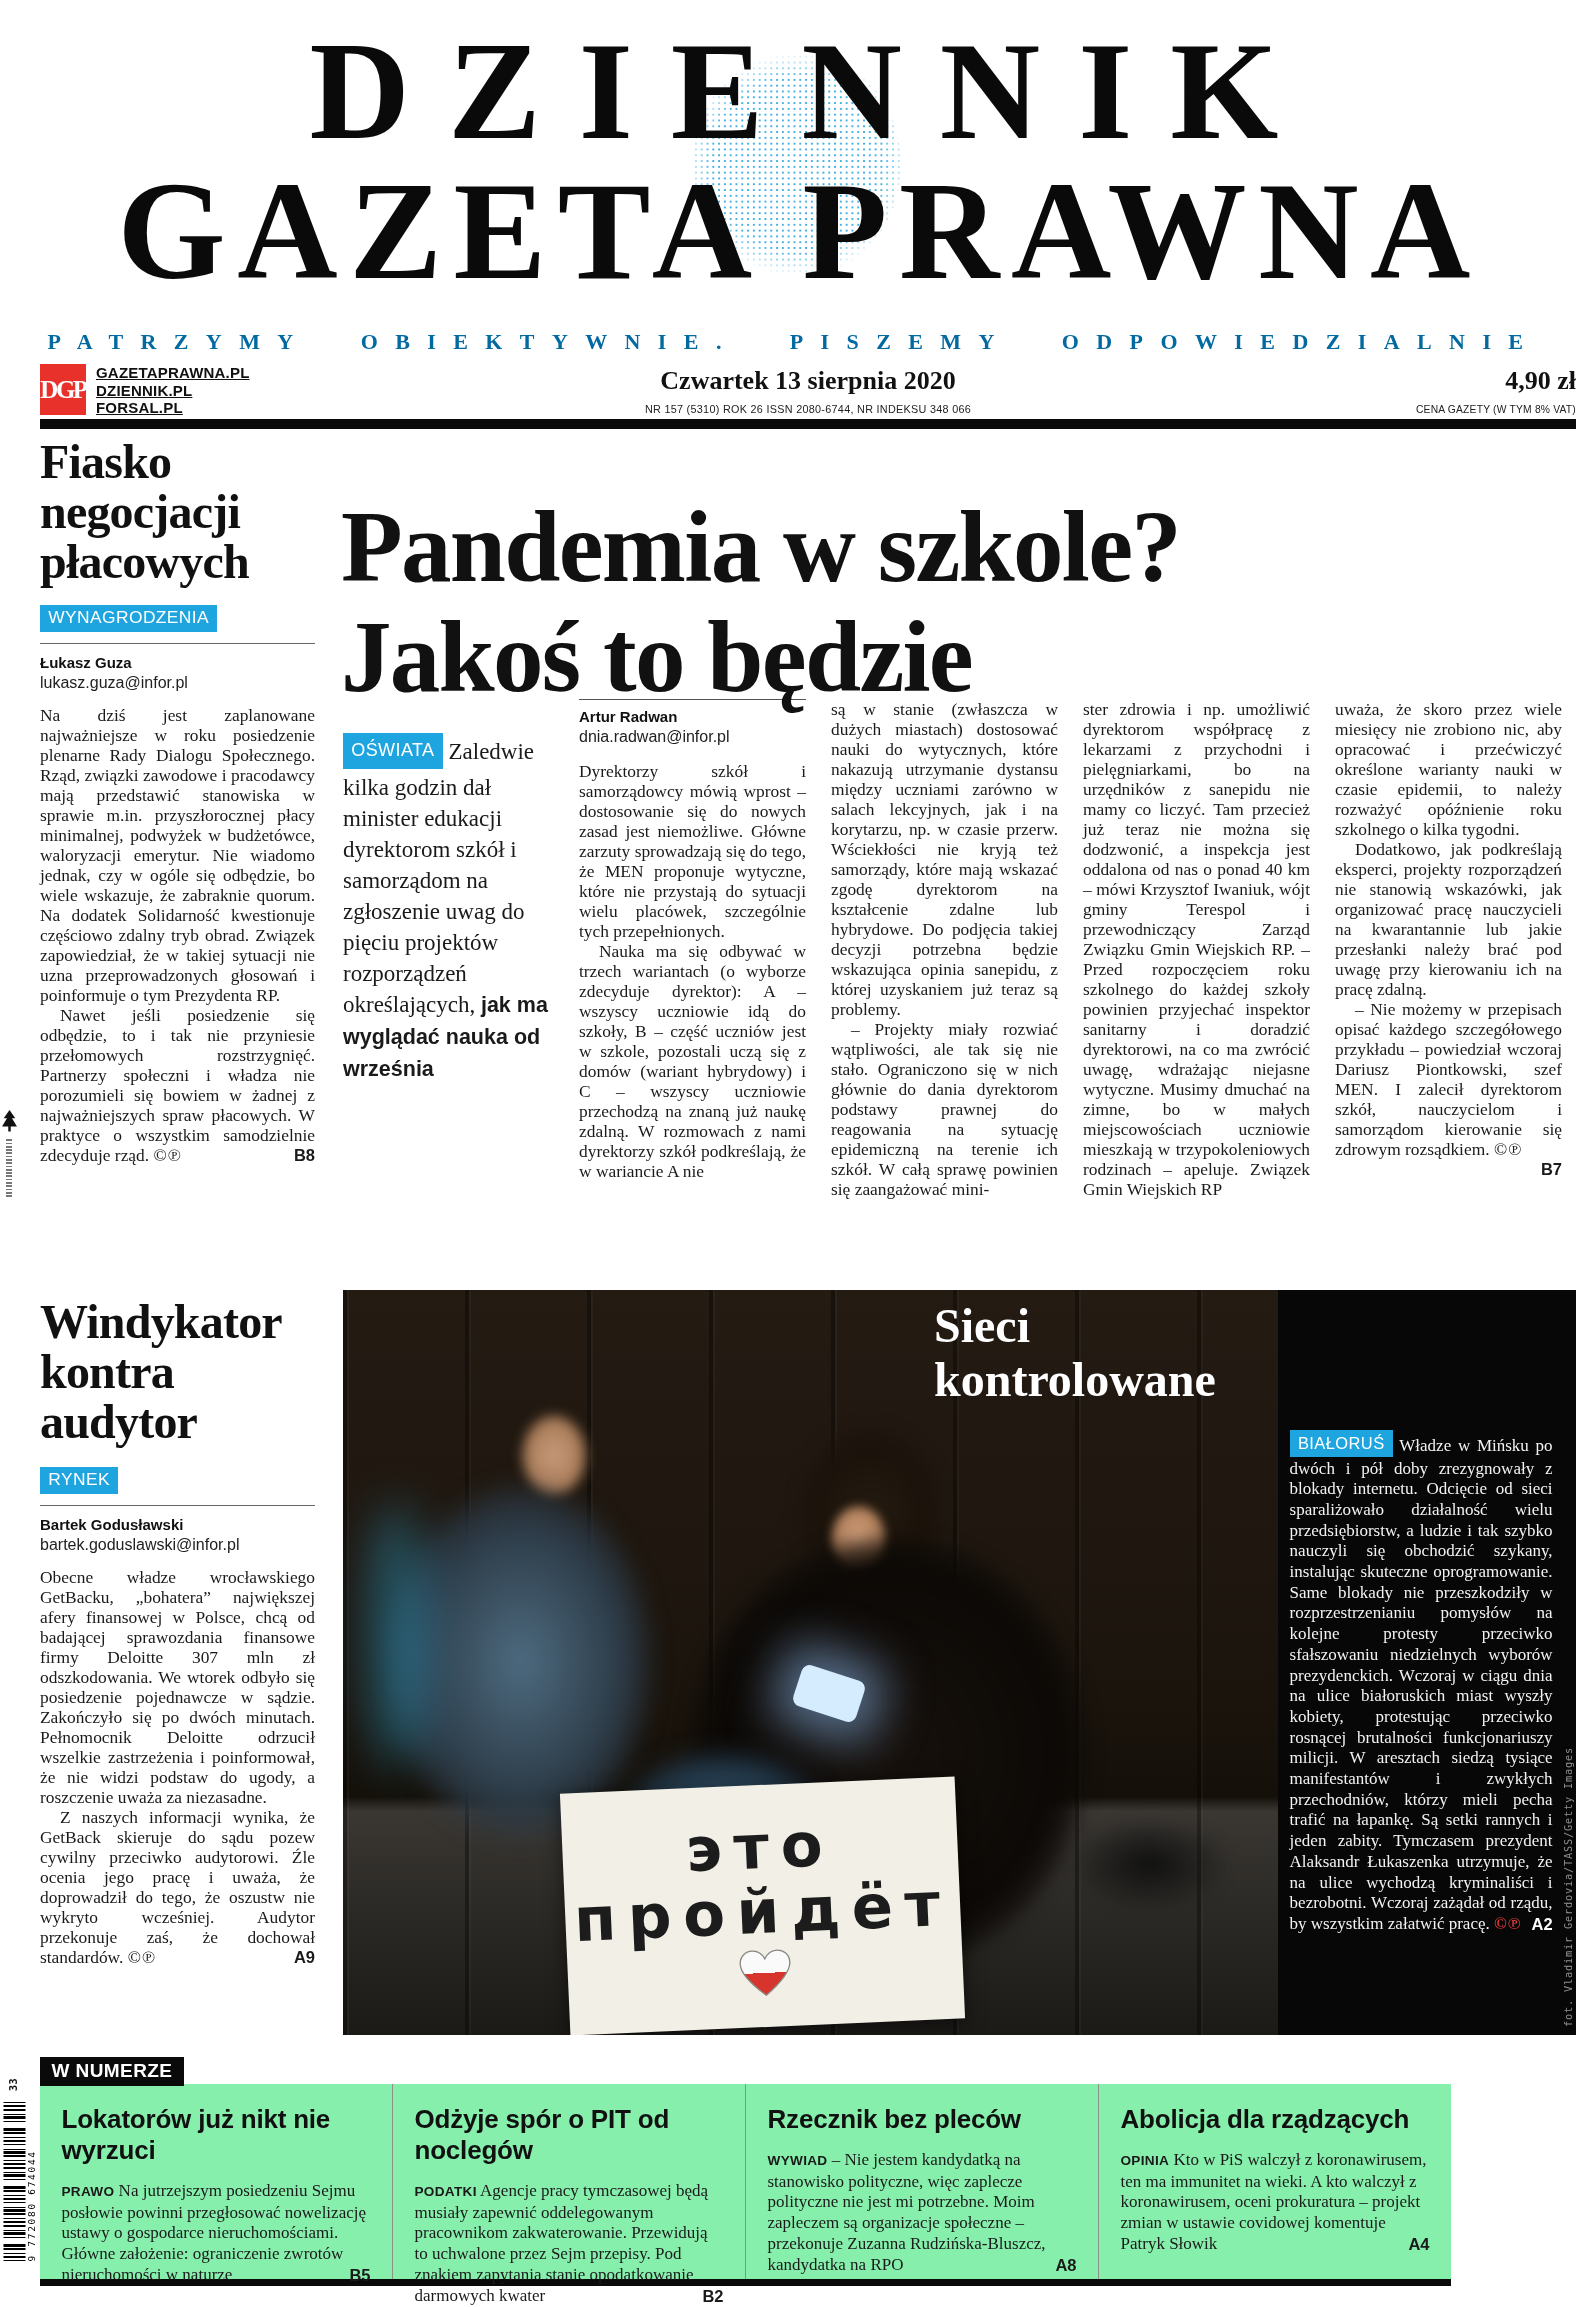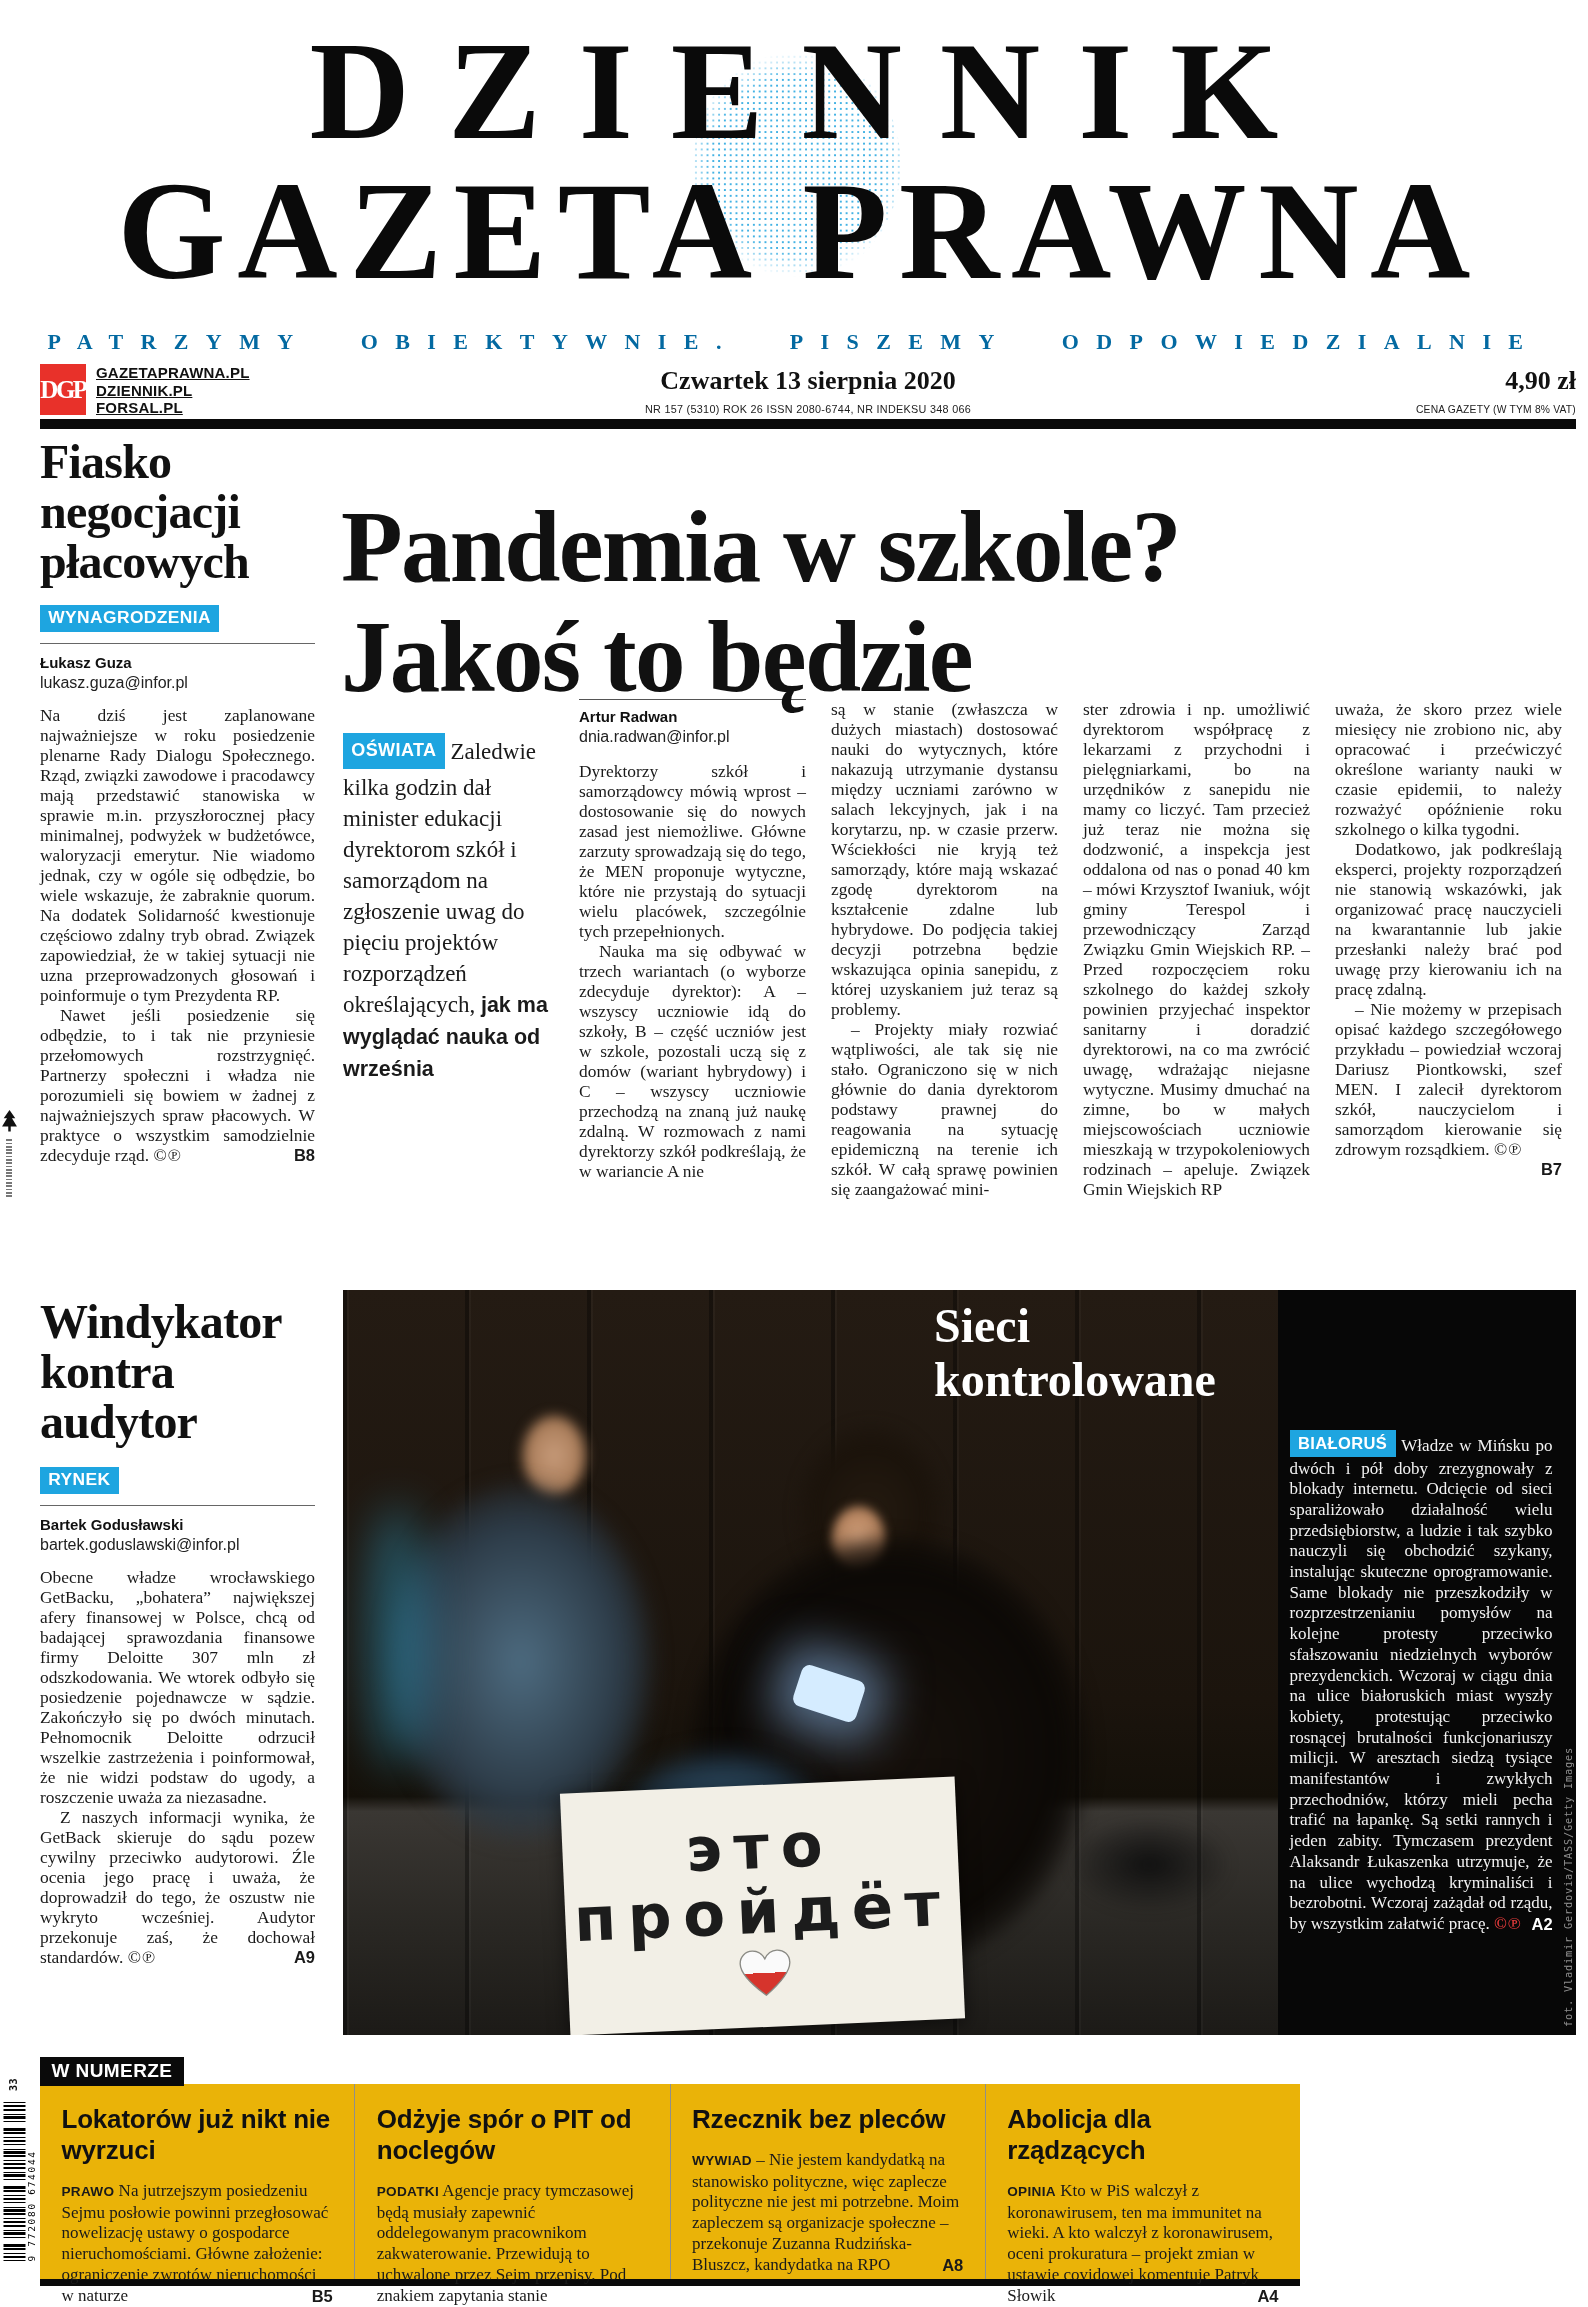--- a/index.html
+++ b/index.html
@@ -25,21 +25,21 @@
          font-size:15px;line-height:17.4px;letter-spacing:0.2px;text-decoration:underline;}
   .dateblock{position:absolute;left:0;width:100%;text-align:center;top:0;}
   .date-main{font-size:26px;font-weight:bold;font-family:"Liberation Serif",serif;}
   .date-sub{font-size:10.8px;font-family:"Liberation Sans",sans-serif;color:#222;margin-top:6.6px;letter-spacing:0.3px;}
   .priceblock{position:absolute;right:0;top:0;text-align:right;}
   .price-main{font-size:26px;font-weight:bold;font-family:"Liberation Serif",serif;}
   .price-sub{font-size:10.3px;font-family:"Liberation Sans",sans-serif;color:#222;margin-top:8.3px;letter-spacing:0.2px;}
   #mast-bar{position:absolute;left:40px;top:419px;width:1536px;height:10px;background:#0a0a0a;}
   
   .kicker-tag{display:inline-block;background:#1ea5e0;color:#fff;font-family:"Liberation Sans",sans-serif;
-              font-weight:bold;font-size:17.4px;padding:2.5px 8.3px 3.3px;letter-spacing:0.4px;}
+              font-weight:normal;font-size:17.4px;padding:2.5px 8.3px 3.3px;letter-spacing:0.4px;}
   .hair-rule{border:0;border-top:0.8px solid #666;margin:11.6px 0 0;}
   .byline-name{font-family:"Liberation Sans",sans-serif;font-weight:bold;font-size:15px;margin-top:10px;}
   .byline-mail{font-family:"Liberation Sans",sans-serif;font-size:16px;color:#222;margin-top:2.5px;}
   .bodytext{font-size:17.4px;line-height:20px;text-align:justify;color:#1a1a1a;}
   .bodytext p{margin:0;}
   .bodytext p.ind{text-indent:20px;}
   .pageref{float:right;font-family:"Liberation Sans",sans-serif;font-weight:bold;font-size:16.5px;}
   .mark{letter-spacing:0.8px;}
   
   .leftcol{position:absolute;left:40px;width:275px;}
@@ -73,21 +73,21 @@
              text-align:justify;}
   #dark-body .kicker-tag{font-size:16.5px;position:relative;top:-1.7px;}
   #dark-body .mark{color:#e03a3a;font-weight:bold;}
   #dark-body .pageref{color:#fff;}
   #photo-credit{position:absolute;right:1.7px;top:447px;height:290px;color:#8f8f8f;
                 font-family:"DejaVu Sans Mono",monospace;font-size:10.3px;
                 writing-mode:vertical-rl;transform:rotate(180deg);letter-spacing:0.8px;}
   
   #wn-label{position:absolute;left:40px;top:2057px;background:#0a0a0a;color:#fff;z-index:2;
             font-family:"Liberation Sans",sans-serif;font-weight:bold;font-size:19px;padding:2.5px 11.6px 4.1px;letter-spacing:0.4px;}
-  #wn-box{position:absolute;left:40px;top:2084px;width:1260px;height:195px;background:#eab308;
+  #wn-box{position:absolute;left:40px;top:2084px;width:1411px;height:195px;background:#86efac;
           border-bottom:7.4px solid #0a0a0a;display:flex;}
   .teaser{flex:1;padding:20px 21.5px 11.6px;position:relative;}
   .teaser + .teaser{border-left:0.8px solid #8f8f8a;}
   .teaser h3{margin:0 0 15px;font-family:"Liberation Sans",sans-serif;font-weight:bold;font-size:26px;letter-spacing:-0.2px;}
   .teaser .txt{font-size:17px;line-height:20.7px;color:#1a1a1a;}
   .teaser .kick{font-family:"Liberation Sans",sans-serif;font-weight:bold;font-size:13.6px;letter-spacing:0.3px;}
   
   #barcode{position:absolute;left:3.3px;top:2050px;width:33px;height:215px;}
   #barcode .rot{position:absolute;left:-89px;top:89px;width:212px;height:33px;transform:rotate(-90deg);
                 display:flex;align-items:flex-start;gap:8.3px;}

